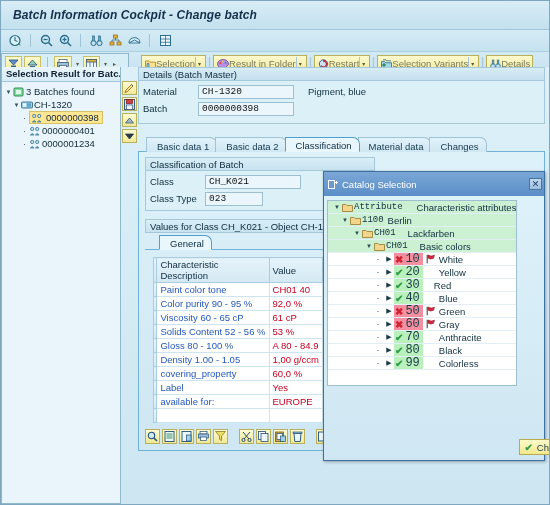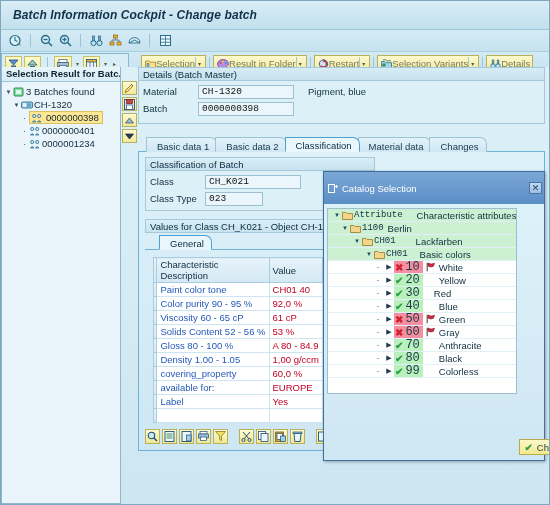--- a/index.html
+++ b/index.html
@@ -260,21 +260,21 @@
     position: absolute;
     left: 322px; top: 170px;
     width: 222px; height: 290px;
     border: 1px solid #3f6f9f;
     background: #dcf0f8;
     box-shadow: 1px 1px 3px rgba(0,0,0,.3);
     z-index: 20;
     display: flex; flex-direction: column;
   }
   .dlg-title {
-    height: 32px;
+    height: 24px;
     background: linear-gradient(#7ba7d6, #5b8ec7);
     display: flex; align-items: center;
     padding: 0 2px 0 4px;
     color: #fff; font-size: 9.5px;
   }
   .dlg-title .dt { flex: 1; white-space: nowrap; }
   .dlg-x {
     width: 13px; height: 12px;
     background: linear-gradient(#bfd8ef,#9dbfe0);
     border: 1px solid #4c74a2;
@@ -699,27 +699,27 @@
                     <td>Density 1.00 - 1.05</td>
                     <td class="val">1,00 g/ccm</td>
                   </tr>
                 <tr>
                     <td class="rowhandle"></td>
                     <td>covering_property</td>
                     <td class="val">60,0 %</td>
                   </tr>
                 <tr>
                     <td class="rowhandle"></td>
-                    <td>available for:</td>
-                    <td class="val">EUROPE</td>
+                    <td>Label</td>
+                    <td class="val">Yes</td>
                   </tr>
                 <tr>
                     <td class="rowhandle"></td>
-                    <td>Label</td>
-                    <td class="val">Yes</td>
+                    <td>available for:</td>
+                    <td class="val">EUROPE</td>
                   </tr>
                 <tr>
                     <td class="rowhandle"></td>
                     <td>&nbsp;</td>
                     <td class="val">&nbsp;</td>
                   </tr>
               </tbody>
             </table>
           </div>
 
@@ -876,21 +876,21 @@
         </div>
 
         <div class="crow folder" style="padding-left:24px">
           <span class="cw">▼</span>
           <span class="cfolder">
             <svg width="11" height="9" viewBox="0 0 11 9">
                 <path d="M0.5 1.5 h3.5 l1 1 h5.5 v6 h-10z" fill="#f2d48a" stroke="#9a7a2a" stroke-width=".8"></path>
               </svg>
           </span>
           <span class="ckey-mono">CH01</span>
-          <span class="ctext" style="margin-left:20px">Lackfarben</span>
+          <span class="ctext" style="margin-left:12px">Lackfarben</span>
         </div>
 
         <div class="crow folder" style="padding-left:36px">
           <span class="cw">▼</span>
           <span class="cfolder">
             <svg width="11" height="9" viewBox="0 0 11 9">
                 <path d="M0.5 1.5 h3.5 l1 1 h5.5 v6 h-10z" fill="#f2d48a" stroke="#9a7a2a" stroke-width=".8"></path>
               </svg>
           </span>
           <span class="ckey-mono">CH01</span>

